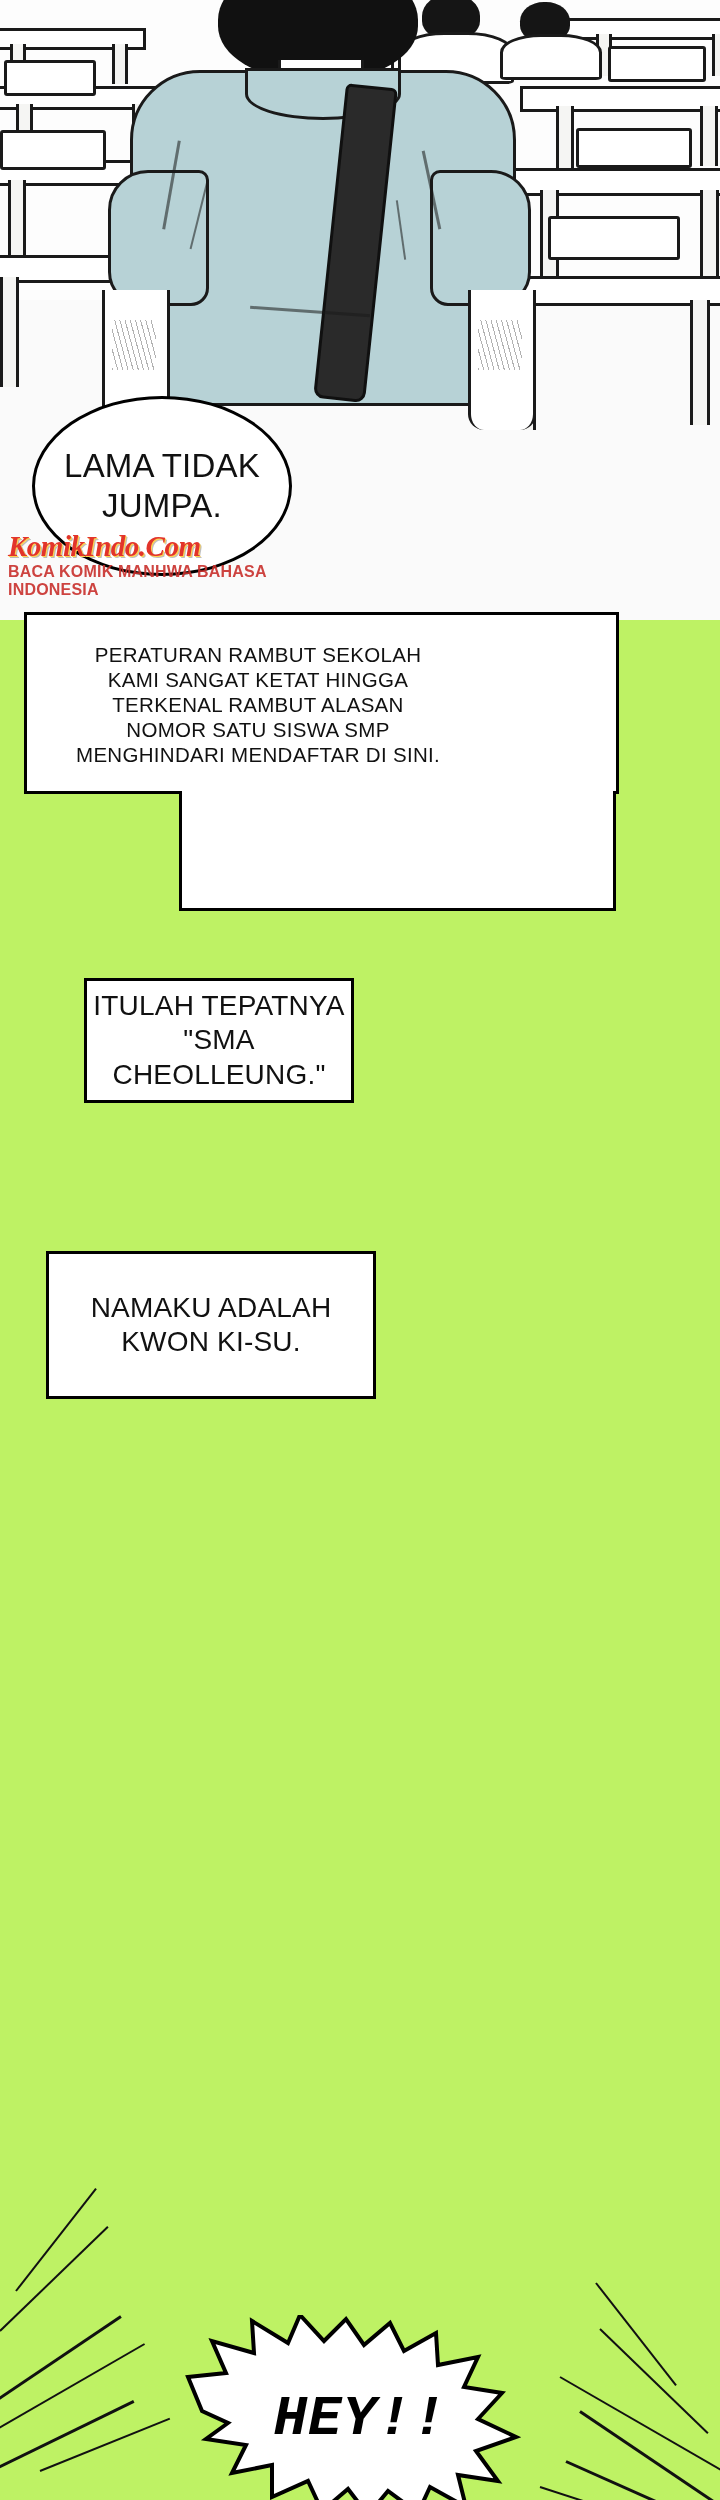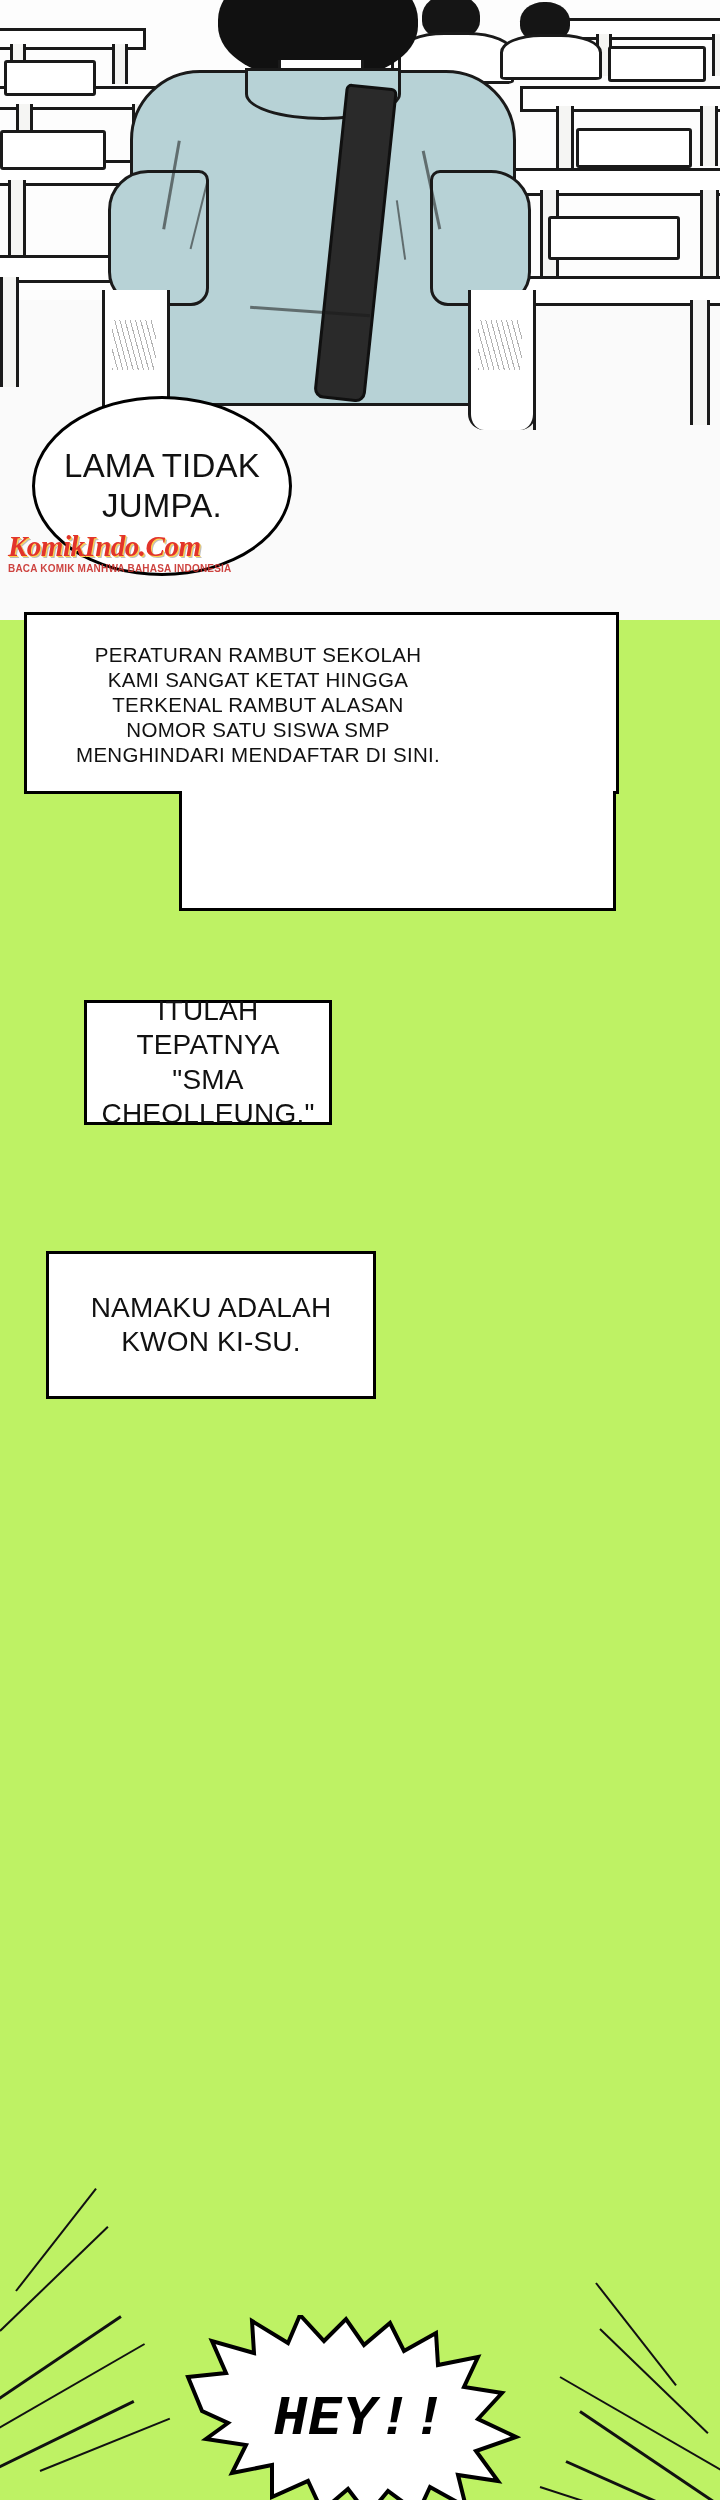--- a/index.html
+++ b/index.html
@@ -261,21 +261,21 @@
     font-style: italic;
     font-size: 29px;
     color: #e2342b;
     letter-spacing: -0.5px;
     text-shadow: 1px 1px 0 #ffd24d, 2px 2px 0 rgba(0,0,0,0.25);
     line-height: 1;
   }
   .wm-sub {
     font-family: "Liberation Sans", sans-serif;
     font-weight: bold;
-    font-size: 10px;
+    font-size: 16px;
     color: #c9302c;
     letter-spacing: 0.2px;
     margin-top: 2px;
     opacity: 0.9;
   }
 
   
   .narr-block {
     position: absolute;
     left: 24px;
@@ -477,21 +477,21 @@
     <div class="narr-mask"></div>
     <div class="narr-mask2"></div>
 
     <div class="narr-text-a bubble-text t-narr">PERATURAN RAMBUT SEKOLAH
 KAMI SANGAT KETAT HINGGA
 TERKENAL RAMBUT ALASAN
 NOMOR SATU SISWA SMP
 MENGHINDARI MENDAFTAR DI SINI.</div>
   </div>
 
-  <div class="bubble-rect" style="left:84px;top:978px;width:248px;height:125px;margin-top:22px;">
+  <div class="bubble-rect" style="left:84px;top:978px;width:270px;height:125px;">
     <div class="bubble-text t-itulah">ITULAH TEPATNYA
 "SMA CHEOLLEUNG."</div>
   </div>
 
   <div class="bubble-rect" style="left:46px;top:1251px;width:330px;height:148px;">
     <div class="bubble-text t-nama">NAMAKU ADALAH
 KWON KI-SU.</div>
   </div>
 
   <div class="speedlines">

